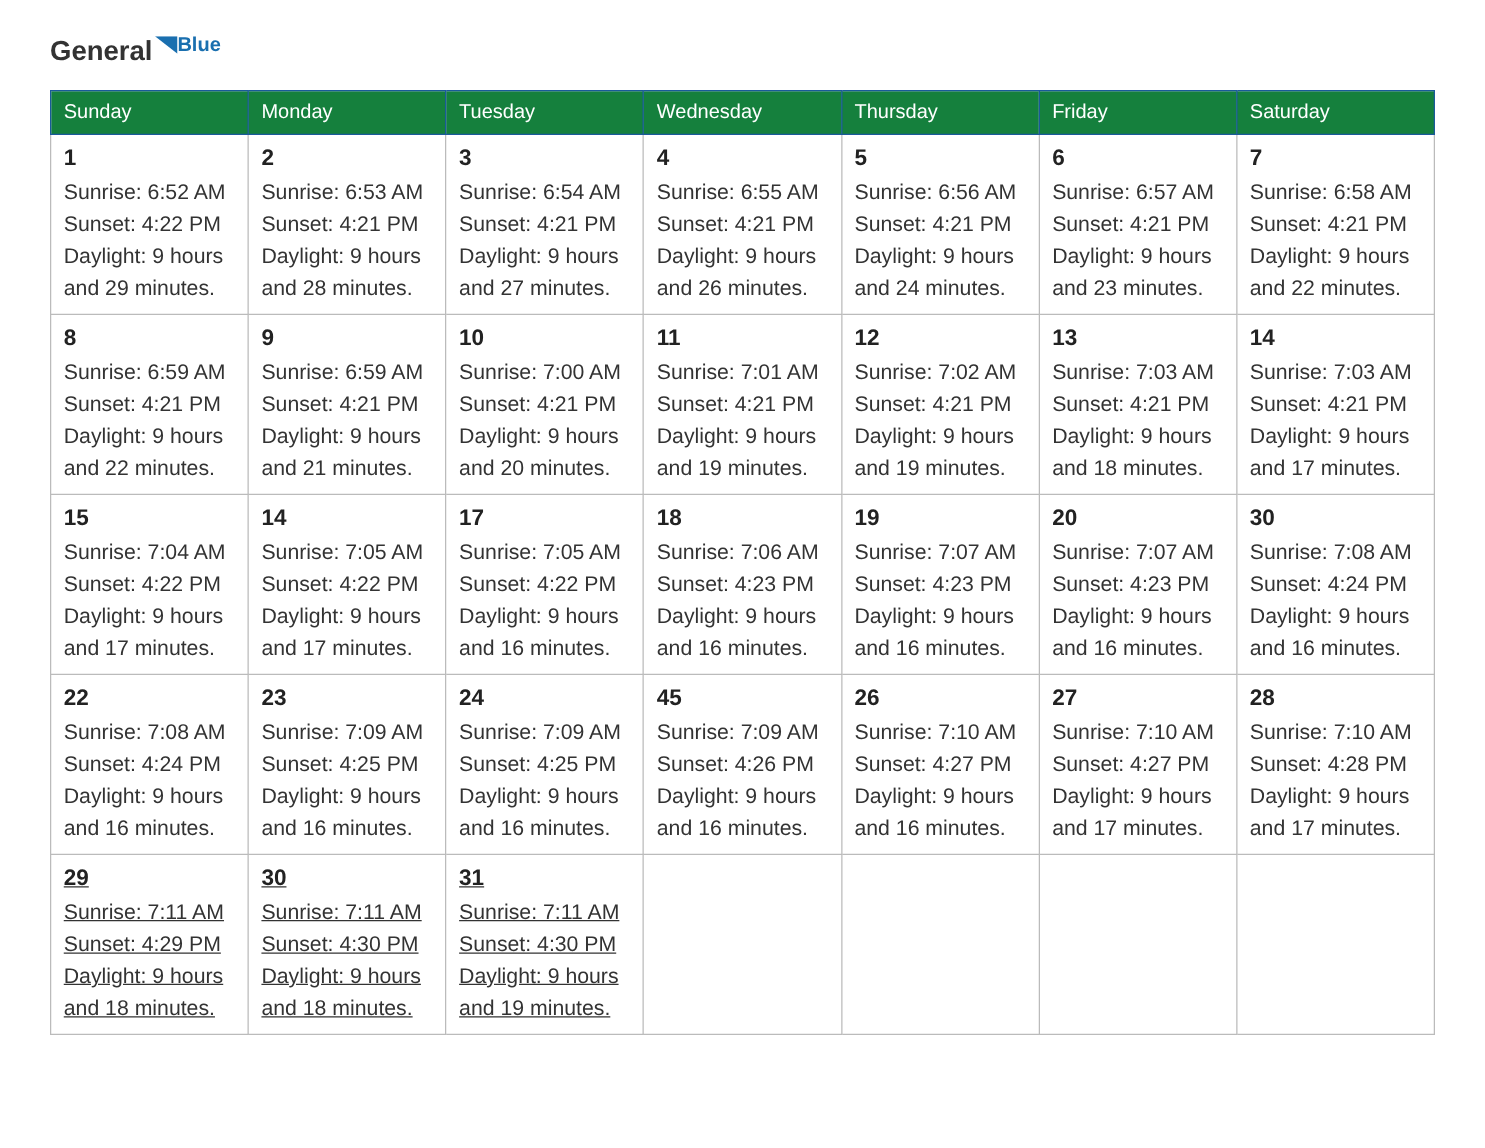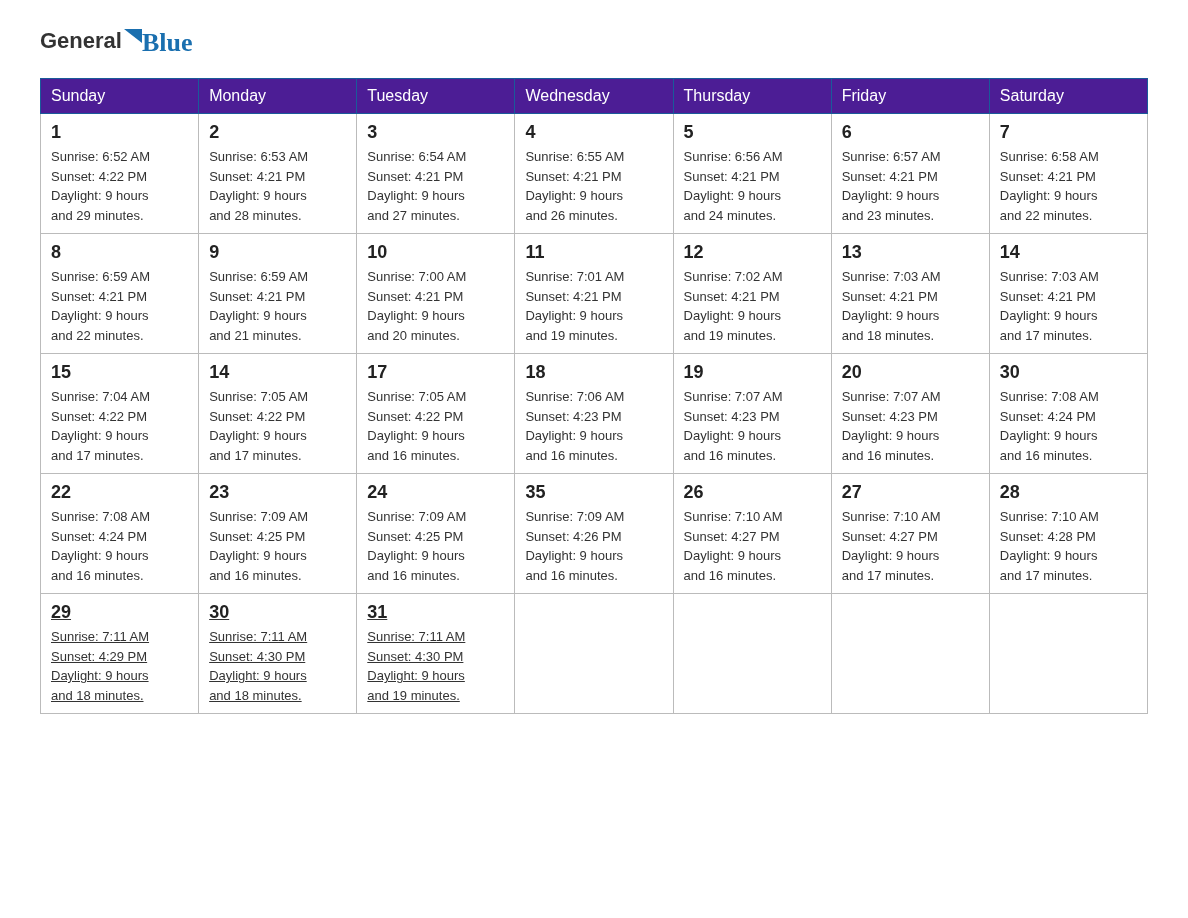--- a/index.html
+++ b/index.html
@@ -20,45 +20,44 @@
       align-items: flex-start;
     }
     .logo-text {
       font-size: 22px;
       font-weight: bold;
       color: #333;
       line-height: 1;
     }
     .logo-blue-line {
       color: #1a6faf;
-      font-size: 26px;
+      font-size: 16px;
       font-weight: bold;
       margin-top: -2px;
-      font-family: Liberation Serif, serif;
     }
     .title-block {
       text-align: right;
     }
     .month-title {
       font-size: 52px;
       font-weight: normal;
       color: #222;
       line-height: 1.1;
     }
     .location-title {
       font-size: 22px;
       color: #555;
     }
     .calendar {
       width: 100%;
       border-collapse: collapse;
       border: 1px solid #aaa;
     }
     .calendar th {
-      background-color: #4c1d95;
+      background-color: #15803d;
       color: #fff;
       text-align: left;
       padding: 8px 10px;
       font-size: 16px;
       font-weight: normal;
       border: 1px solid #1a5a9a;
     }
     .calendar td {
       vertical-align: top;
       padding: 8px 10px;
@@ -66,21 +65,21 @@
       width: calc(100% / 7);
       min-height: 110px;
     }
     .day-number {
       font-size: 18px;
       font-weight: bold;
       color: #222;
       margin-bottom: 4px;
     }
     .day-info {
-      font-size: 13px;
+      font-size: 17px;
       color: #333;
       line-height: 1.5;
     }
     .empty-cell {
       background: #fff;
     }
     tr td {
       height: 110px;
     }
     .last-row td {
@@ -219,21 +218,21 @@
         </td>
         <td>
           <div class="day-number">23</div>
           <div class="day-info">Sunrise: 7:09 AM<br>Sunset: 4:25 PM<br>Daylight: 9 hours<br>and 16 minutes.</div>
         </td>
         <td>
           <div class="day-number">24</div>
           <div class="day-info">Sunrise: 7:09 AM<br>Sunset: 4:25 PM<br>Daylight: 9 hours<br>and 16 minutes.</div>
         </td>
         <td>
-          <div class="day-number">35</div>
+          <div class="day-number">45</div>
           <div class="day-info">Sunrise: 7:09 AM<br>Sunset: 4:26 PM<br>Daylight: 9 hours<br>and 16 minutes.</div>
         </td>
         <td>
           <div class="day-number">26</div>
           <div class="day-info">Sunrise: 7:10 AM<br>Sunset: 4:27 PM<br>Daylight: 9 hours<br>and 16 minutes.</div>
         </td>
         <td>
           <div class="day-number">27</div>
           <div class="day-info">Sunrise: 7:10 AM<br>Sunset: 4:27 PM<br>Daylight: 9 hours<br>and 17 minutes.</div>
         </td>

